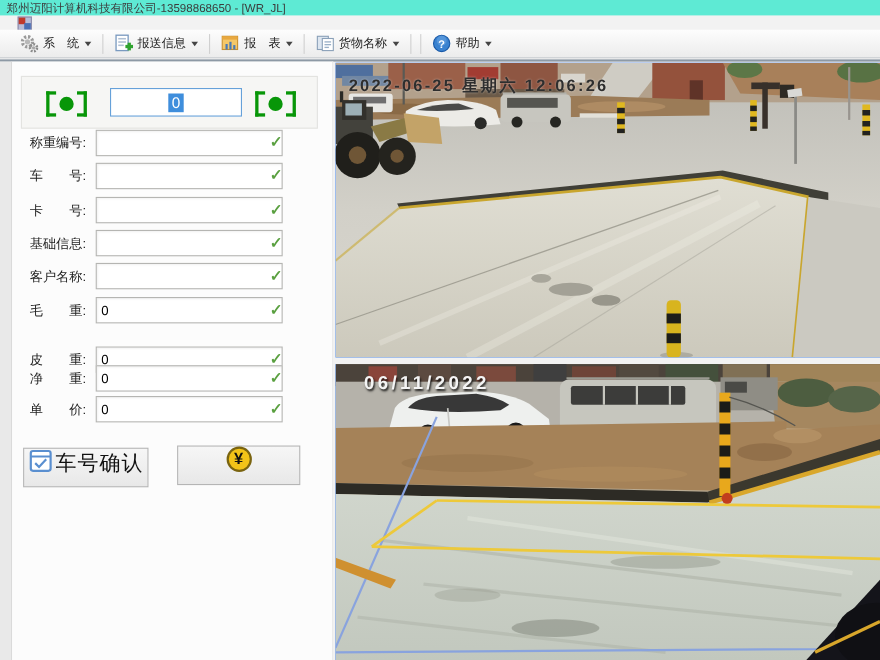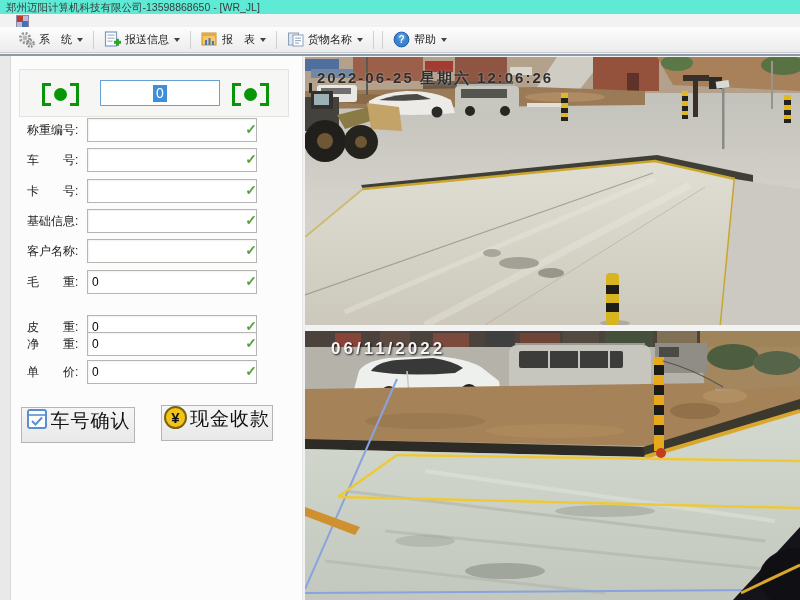--- a/index.html
+++ b/index.html
@@ -204,21 +204,20 @@
     <div id="btn-confirm" class="bigbtn">
       <svg width="22" height="22" viewBox="0 0 22 22">
         <rect x="2" y="2" width="18" height="18" rx="2" fill="#ffffff" stroke="#5a8fd0" stroke-width="2"></rect>
         <line x1="2" y1="7" x2="20" y2="7" stroke="#5a8fd0" stroke-width="1.6"></line>
         <path d="M6,13 l3.5,3.5 L16,9.5" fill="none" stroke="#5a8fd0" stroke-width="2"></path>
       </svg>
       <span class="t">车号确认</span>
     </div>
     <div id="btn-cash" class="bigbtn">
       <span class="cash-circle">¥</span>
-      <span class="t">现金收款</span>
     </div>
   </div>
 
   <div id="cam-top" class="cam">
     <svg viewBox="0 0 495 268" preserveAspectRatio="none">
       <defs>
         <linearGradient id="c1g" x1="0" y1="0" x2="0" y2="1">
           <stop offset="0" stop-color="#bdbcb6"></stop>
             <stop offset="0.5" stop-color="#d2d0c8"></stop>
             <stop offset="1" stop-color="#d9d7cf"></stop>

